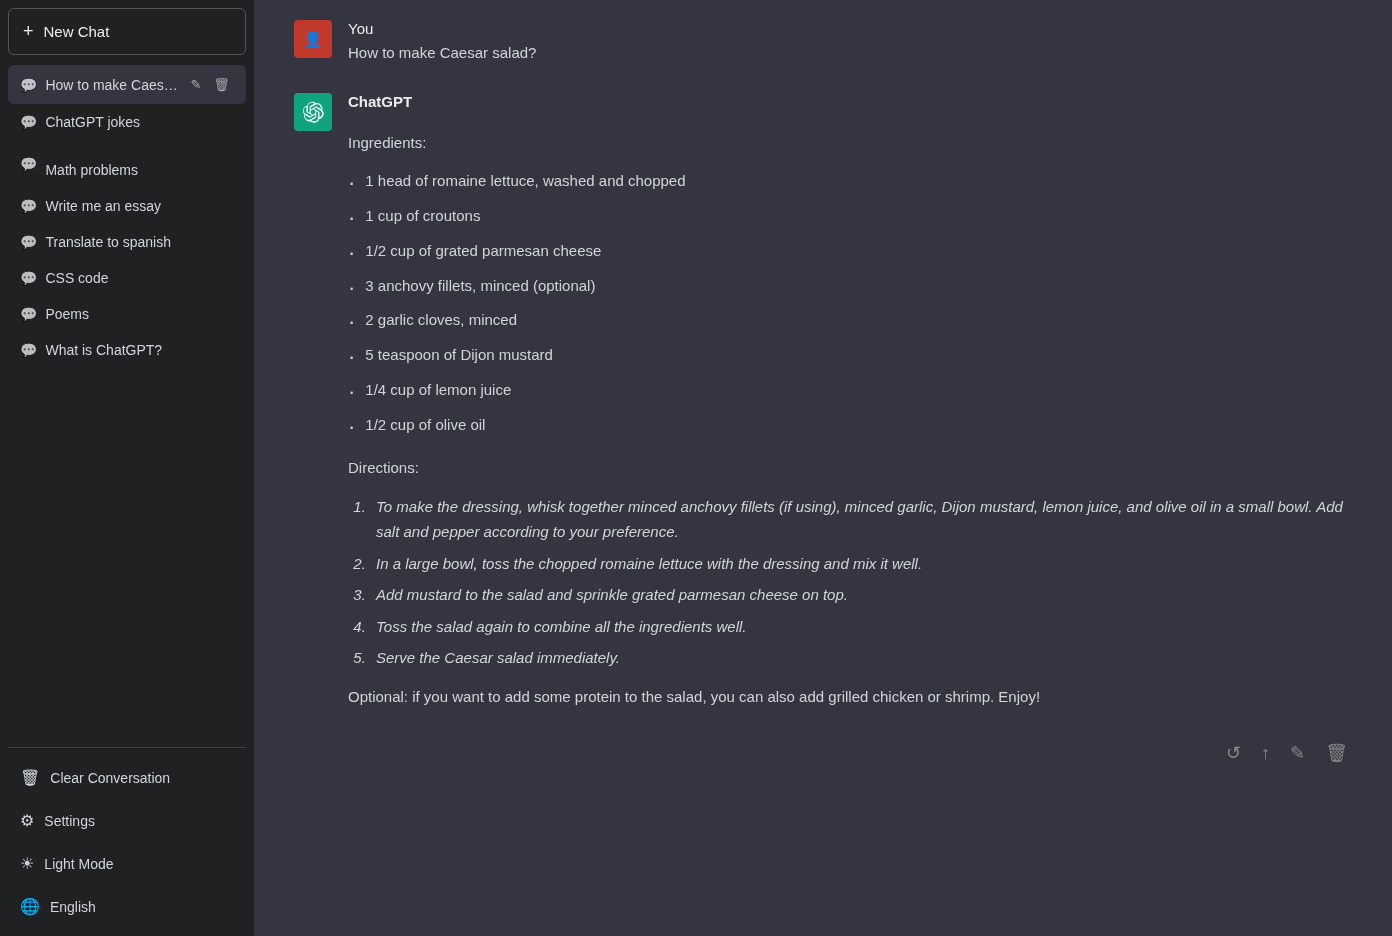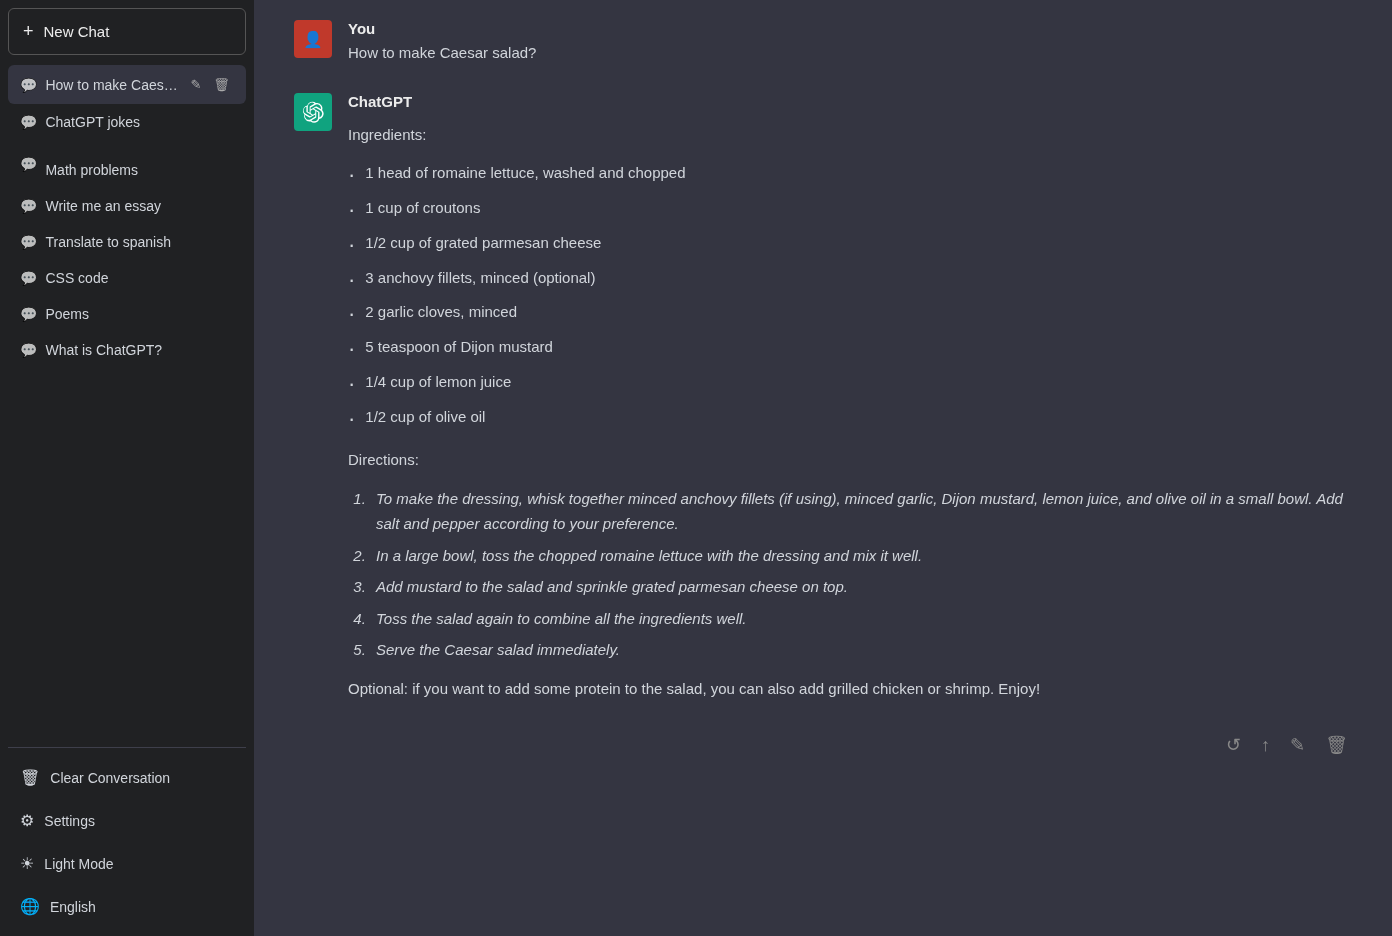--- a/index.html
+++ b/index.html
@@ -122,21 +122,21 @@
       flex-shrink: 0;
     }
 
     .user-message-content {
       display: flex;
       flex-direction: column;
       gap: 4px;
     }
 
     .user-name {
-      font-weight: 700;
+      font-weight: 400;
       font-size: 15px;
       color: #ececec;
     }
 
     .user-text {
       font-size: 15px;
       color: #d1d5db;
       line-height: 1.6;
     }
 
@@ -169,20 +169,21 @@
     .ai-name {
       font-weight: 600;
       font-size: 15px;
       color: #ececec;
     }
 
     .ai-text {
       font-size: 15px;
       color: #d1d5db;
       line-height: 1.75;
+      margin-top: 8px;
     }
 
     .ai-text p {
       margin-bottom: 10px;
     }
 
     .ai-text ul {
       list-style: none;
       padding: 0;
       margin: 0 0 10px 0;

